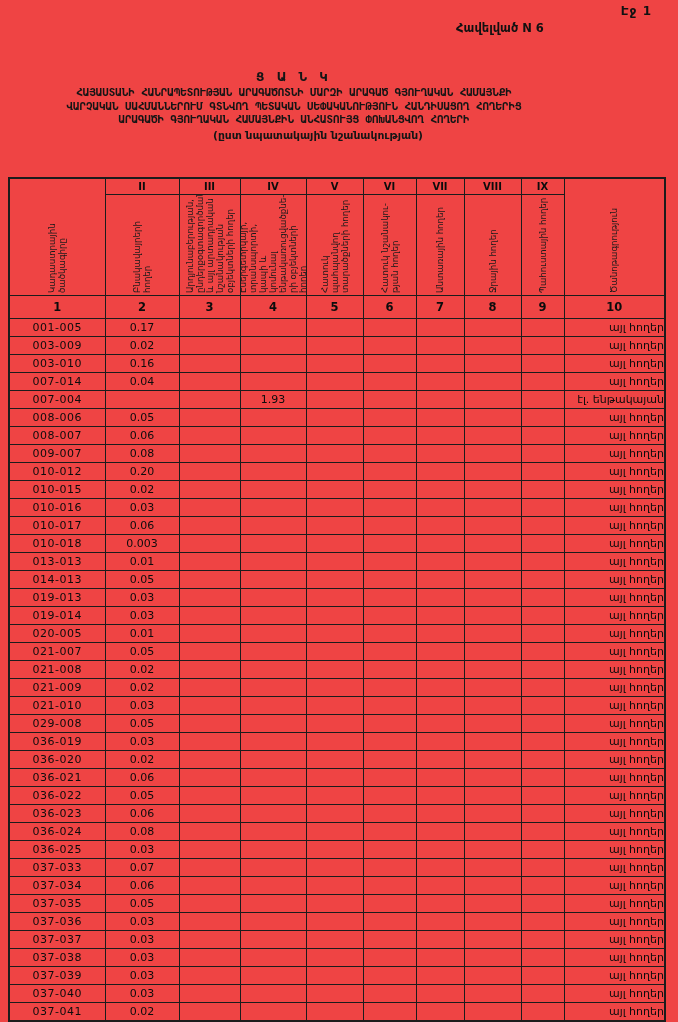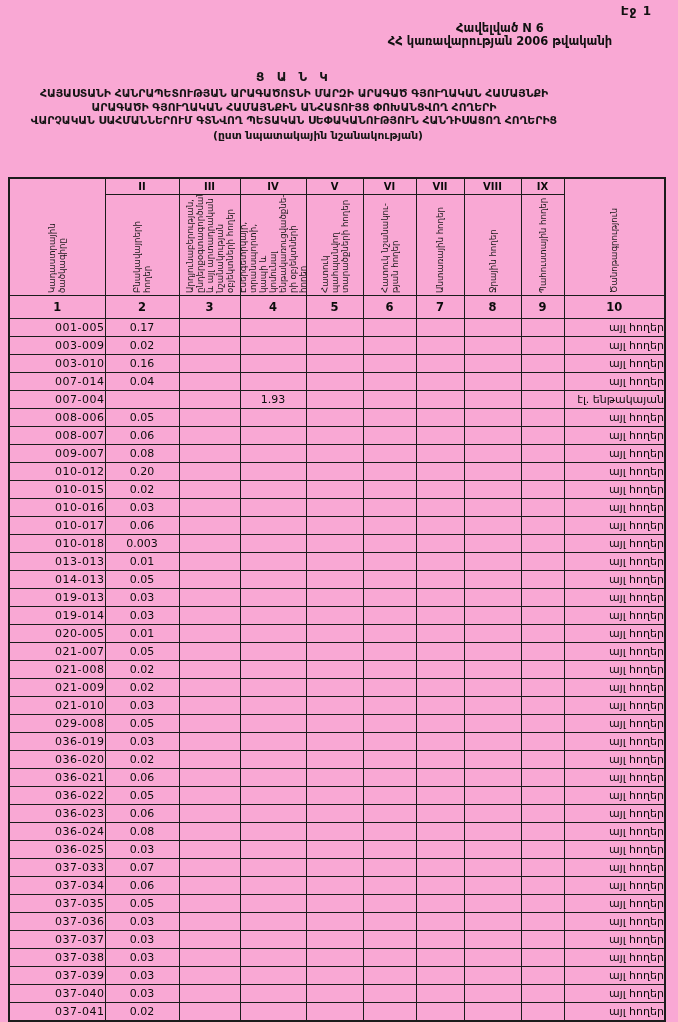--- a/index.html
+++ b/index.html
@@ -1,37 +1,37 @@
 <!DOCTYPE html>
 <html><head>
 <meta charset="utf-8">
 <style>
   html,body{margin:0;padding:0;background:#e8e8e8;}
   .page{
     position:relative;
     width:678px;height:1022px;
-    background:#f9a8d4;
+    background:#ef4444;
     font-family:"DejaVu Sans", sans-serif;
     color:#111;
     overflow:hidden;
   }
   .page-num{
     position:absolute;top:4px;right:26px;
     font-size:12px;font-weight:bold;letter-spacing:1px;
   }
   .appendix{
     position:absolute;top:22px;left:332px;width:336px;
     text-align:center;font-size:11.5px;font-weight:bold;line-height:13px;
   }
   .titleblock{
     position:absolute;top:70px;left:0;width:588px;
     text-align:center;font-weight:bold;color:#151515;
   }
   .titleblock .tb-head{font-size:12px;letter-spacing:4px;margin-bottom:3px;}
-  .titleblock .tb-line{font-size:10.8px;line-height:13.5px;}
+  .titleblock .tb-line{font-size:10.8px;line-height:13.5px;font-family:Liberation Mono, monospace;}
   .titleblock .tb-sub{font-size:10.8px;font-weight:bold;margin-top:1px;padding-left:48px;}
 
   table.grid{
     position:absolute;left:8px;top:177px;
     border-collapse:collapse;table-layout:fixed;
     width:656px;
   }
   table.grid td{
     border:1px solid #1c1c1c;
     padding:0;overflow:hidden;
@@ -45,41 +45,40 @@
   td.rot{position:relative;}
   td.rot > div{
     position:absolute;left:50%;top:50%;
     transform:translate(-50%,-50%) rotate(-90deg);
     white-space:pre-line;
     font-size:8.6px;line-height:10px;font-weight:normal;
     width:96px;text-align:left;color:#1a1a1a;
   }
   td.rot.tall > div{width:112px;}
   tbody.rows td{height:17px;}
-  td.code{text-align:right;padding-left:4px;letter-spacing:0.5px;}
+  td.code{text-align:center;padding-left:4px;letter-spacing:0.5px;}
   td.val{text-align:center;}
   td.note{text-align:right;padding-left:4px;font-size:10.5px;}
 </style>
 </head>
 <body>
 
 <div class="page">
 
   <div class="page-num">Էջ 1</div>
 
   <div class="appendix">
     <div>Հավելված N 6</div>
-    <div>ՀՀ կառավարության 2006 թվականի</div>
   </div>
 
   <div class="titleblock">
     <div class="tb-head">Ց Ա Ն Կ</div>
     <div class="tb-line">ՀԱՅԱՍՏԱՆԻ ՀԱՆՐԱՊԵՏՈՒԹՅԱՆ ԱՐԱԳԱԾՈՏՆԻ ՄԱՐԶԻ ԱՐԱԳԱԾ ԳՅՈՒՂԱԿԱՆ ՀԱՄԱՅՆՔԻ</div>
+    <div class="tb-line">ՎԱՐՉԱԿԱՆ ՍԱՀՄԱՆՆԵՐՈՒՄ  ԳՏՆՎՈՂ  ՊԵՏԱԿԱՆ ՍԵՓԱԿԱՆՈՒԹՅՈՒՆ  ՀԱՆԴԻՍԱՑՈՂ ՀՈՂԵՐԻՑ</div>
     <div class="tb-line">ԱՐԱԳԱԾԻ ԳՅՈՒՂԱԿԱՆ ՀԱՄԱՅՆՔԻՆ ԱՆՀԱՏՈՒՅՑ ՓՈԽԱՆՑՎՈՂ ՀՈՂԵՐԻ</div>
-    <div class="tb-line">ՎԱՐՉԱԿԱՆ ՍԱՀՄԱՆՆԵՐՈՒՄ  ԳՏՆՎՈՂ  ՊԵՏԱԿԱՆ ՍԵՓԱԿԱՆՈՒԹՅՈՒՆ  ՀԱՆԴԻՍԱՑՈՂ ՀՈՂԵՐԻՑ</div>
     <div class="tb-sub">(ըստ նպատակային նշանակության)</div>
   </div>
 
   <table class="grid">
     <colgroup>
       <col style="width:96px">
         <col style="width:74px">
         <col style="width:61px">
       <col style="width:66px">
         <col style="width:57px">

